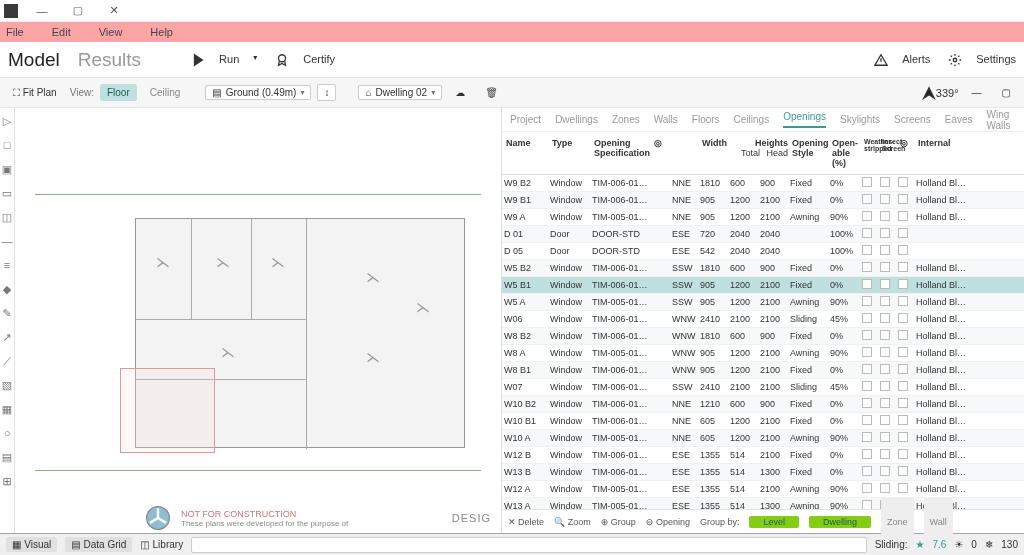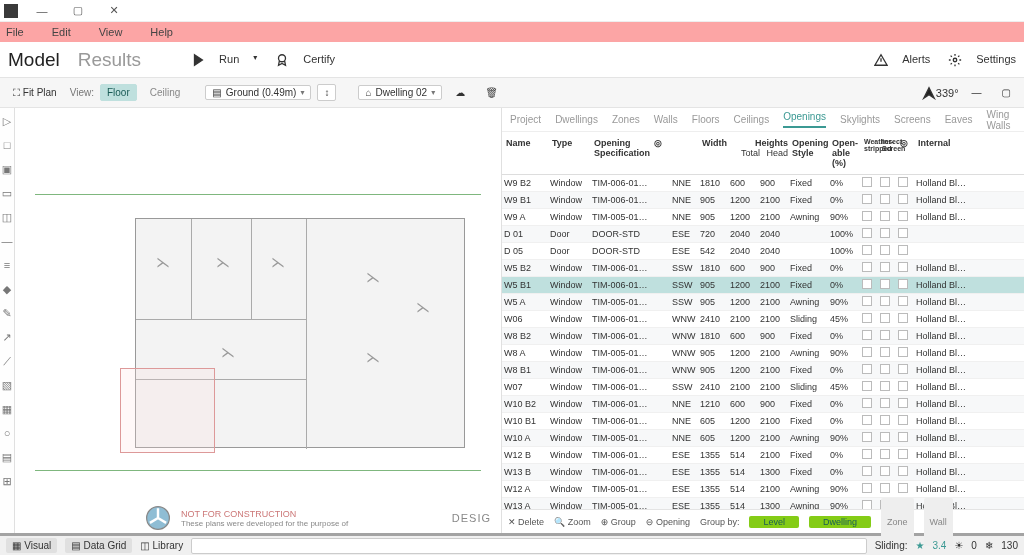--- a/index.html
+++ b/index.html
@@ -40,21 +40,21 @@
 .trow:nth-child(even){background:#f7f8f9}
 .trow.sel{background:#bfe0de}
 .trow .cell{padding:0 2px;white-space:nowrap;overflow:hidden;text-overflow:ellipsis}
 .chk{width:10px;height:10px;border:1px solid #bbb;background:#fff;display:inline-block}
 .c-name{width:46px}.c-type{width:42px}.c-spec{width:60px}.c-ori{width:20px}.c-oritxt{width:28px}
 .c-width{width:30px}.c-htot{width:30px}.c-hhead{width:30px}.c-ostyle{width:40px}
 .c-open{width:32px}.c-ws{width:18px}.c-is{width:18px}.c-ci{width:18px}.c-int{width:56px}
 .pfoot{height:24px;border-top:1px solid #e4e4e4;display:flex;align-items:center;padding:0 6px;gap:10px;font-size:9px;color:#555}
 .pfoot .grptag{padding:1px 14px;background:#84cc16;border-radius:2px;color:#1a5b56}
 .pfoot .grpoff{padding:19px 6px;background:#eee;border-radius:2px;color:#888}
-.statusbar{height:22px;background:#f0f0f0;border-top:3px solid #a3a3a3;display:flex;align-items:center;padding:0 6px;gap:8px;font-size:10px}
+.statusbar{height:22px;background:#f0f0f0;border-top:1px solid #a3a3a3;display:flex;align-items:center;padding:0 6px;gap:8px;font-size:10px}
 .sbtn{padding:2px 6px;background:#e0e0e0;border-radius:2px;cursor:pointer}
 .statusbar .searchbox{flex:1;height:16px;border:1px solid #ccc;background:#fff;border-radius:2px}
 .starblue{color:#3b9993}
 svg{stroke:currentColor;fill:none;stroke-width:1.5}
 </style>
 </head>
 <body>
 
 <div class="titlebar">
   <div class="icon"></div>
@@ -574,18 +574,18 @@
   </div>
 </div>
 
 <div class="statusbar">
   <span class="sbtn">▦ <span>Visual</span></span>
   <span class="sbtn">▤ <span>Data Grid</span></span>
   <span>◫ <span>Library</span></span>
   <div class="searchbox"></div>
   <span>Sliding:</span>
   <span class="starblue">★</span>
-  <span style="color:#3b9993">3.4</span>
+  <span style="color:#3b9993">7.6</span>
   <span>☀</span>
   <span>0</span>
   <span>❄</span>
   <span>130</span>
 </div>
 
 </body></html>

